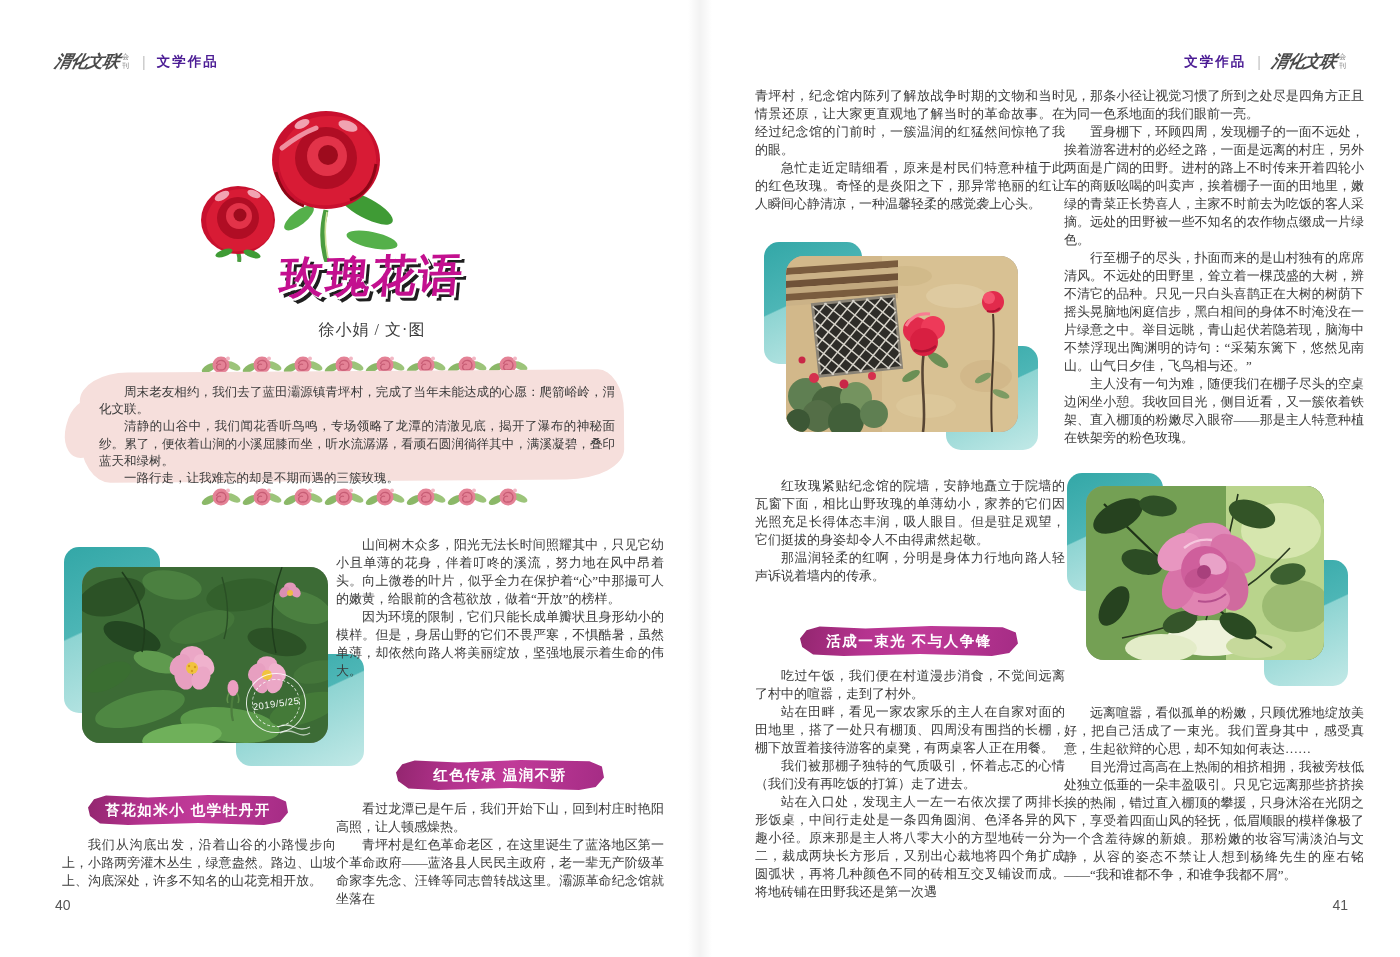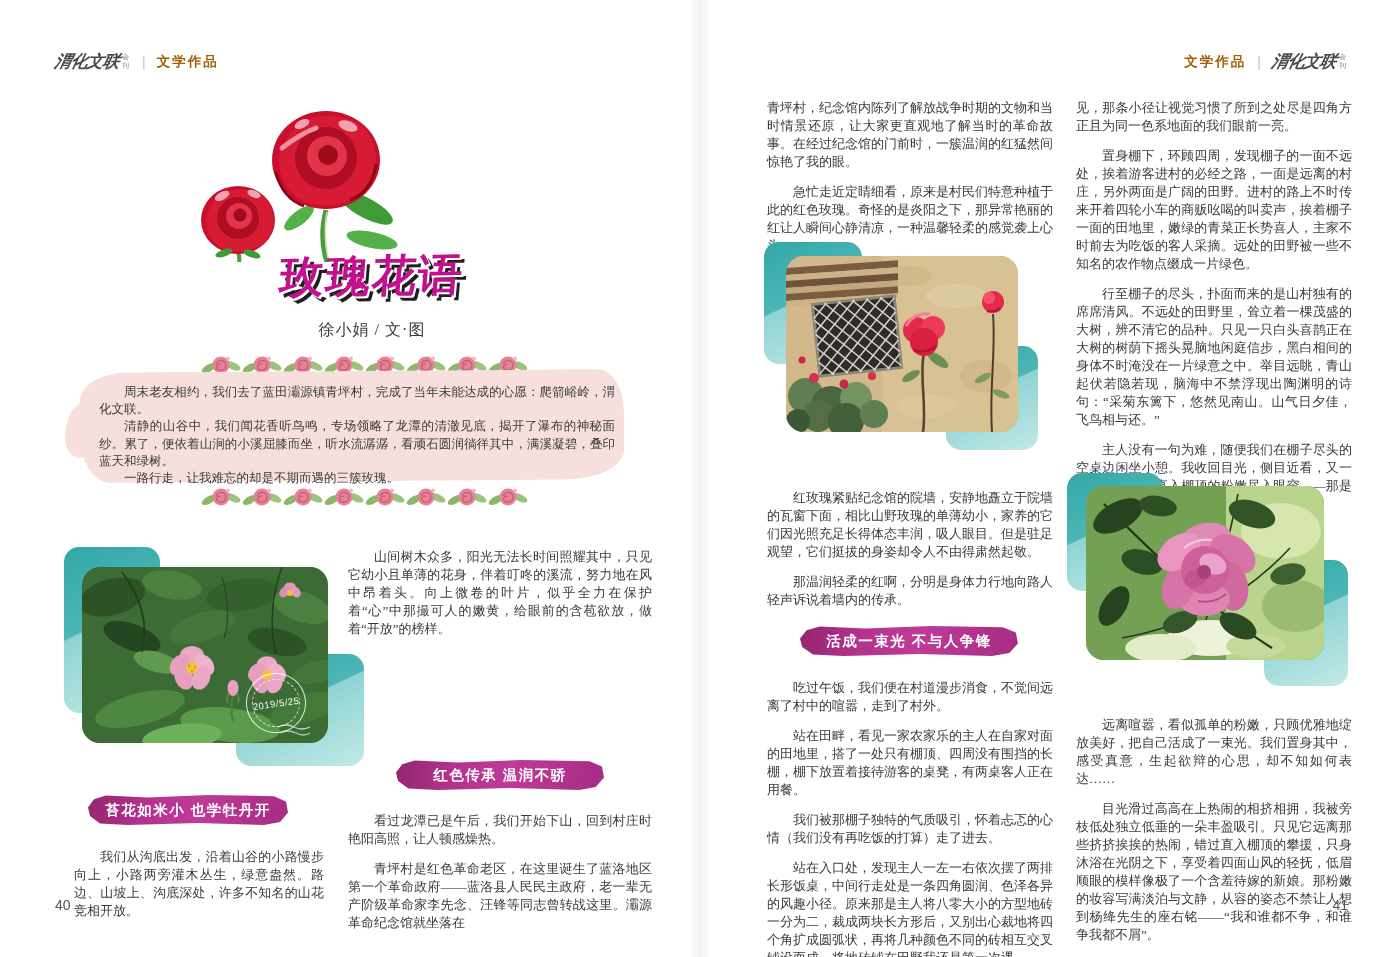--- a/index.html
+++ b/index.html
@@ -11,21 +11,21 @@
   
   .hdr{position:absolute;top:50px;display:flex;align-items:center;gap:11px;}
   .hdr-left{left:55px;}
   .hdr-right{right:52px;}
   .logo-wrap{display:flex;align-items:center;gap:3px;}
   .logo-script{font-family:"DejaVu Serif",serif;font-style:italic;font-weight:700;
                font-size:17px;color:#4a4a4a;transform:skewX(-12deg);letter-spacing:-1px;}
   .logo-sub{font-size:7px;line-height:1.15;color:#777;width:9px;font-family:"Liberation Sans",sans-serif;white-space:pre-line;}
   .hdr-sep{color:#c0c0c0;font-size:14px;font-family:"Liberation Sans",sans-serif;}
   .hdr-section{font-family:Liberation Serif, serif;font-weight:bold;font-size:13.5px;
-               color:#a16207;letter-spacing:2px;}
+               color:#4c1d95;letter-spacing:2px;}
 
   
   .title{position:absolute;left:252px;top:247px;width:240px;text-align:center;
          font-family:"Liberation Sans",sans-serif;font-weight:900;font-size:44px;
          color:#c3108f;letter-spacing:2px;transform:skewX(-6deg) rotate(-1deg);
          text-shadow:2px 2px 0 #ffffff,5px 5px 0 #1f1f1f;}
   .byline{position:absolute;left:252px;top:320px;width:240px;text-align:center;
           font-size:16px;color:#3c3c3c;letter-spacing:1px;}
 
   
@@ -34,21 +34,21 @@
   .wash{position:absolute;left:80px;top:371px;width:544px;height:110px;background:#f6dfdc;
         border-radius:48px 26px 58px 30px / 28px 42px 30px 46px;transform:rotate(-.4deg);}
   .wash:before{content:"";position:absolute;left:-14px;top:26px;width:40px;height:60px;
         background:#f6dfdc;border-radius:50% 40% 55% 45%;transform:rotate(14deg);}
   .intro{position:absolute;left:99px;top:384px;width:516px;font-size:12.5px;line-height:17.2px;
          text-align:justify;}
   .intro p{margin:0;text-indent:2em;}
 
   
   .col{position:absolute;font-size:13px;line-height:18px;text-align:justify;}
-  .col p{margin:12px;text-indent:2em;}
+  .col p{margin:0;text-indent:2em;}
   .col p.no-ind{text-indent:0;}
   .lp-c1{left:62px;top:836px;width:274px;}
   .lp-c2a{left:336px;top:536px;width:328px;}
   .lp-c2b{left:336px;top:800px;width:328px;}
   .rp-c1a{left:755px;top:87px;width:310px;}
   .rp-c1b{left:755px;top:477px;width:310px;}
   .rp-c1c{left:755px;top:667px;width:310px;}
   .rp-c2a{left:1064px;top:87px;width:300px;}
   .rp-c2b{left:1064px;top:704px;width:300px;}
 
@@ -251,20 +251,21 @@
     </div>
   </div>
 
   <div class="banner banner-1">苔花如米小 也学牡丹开</div>
   <div class="col lp-c1">
     <p>我们从沟底出发，沿着山谷的小路慢步向上，小路两旁灌木丛生，绿意盎然。路边、山坡上、沟底深处，许多不知名的山花竞相开放。</p>
   </div>
 
   <div class="col lp-c2a">
     <p>山间树木众多，阳光无法长时间照耀其中，只见它幼小且单薄的花身，伴着叮咚的溪流，努力地在风中昂着头。向上微卷的叶片，似乎全力在保护着“心”中那撮可人的嫩黄，给眼前的含苞欲放，做着“开放”的榜样。</p>
+    <p>因为环境的限制，它们只能长成单瓣状且身形幼小的模样。但是，身居山野的它们不畏严寒，不惧酷暑，虽然单薄，却依然向路人将美丽绽放，坚强地展示着生命的伟大。</p>
   </div>
   <div class="banner banner-2">红色传承 温润不骄</div>
   <div class="col lp-c2b">
     <p>看过龙潭已是午后，我们开始下山，回到村庄时艳阳高照，让人顿感燥热。</p>
     <p>青坪村是红色革命老区，在这里诞生了蓝洛地区第一个革命政府——蓝洛县人民民主政府，老一辈无产阶级革命家李先念、汪锋等同志曾转战这里。灞源革命纪念馆就坐落在</p>
   </div>
 
   <div class="col rp-c1a">
     <p class="no-ind">青坪村，纪念馆内陈列了解放战争时期的文物和当时情景还原，让大家更直观地了解当时的革命故事。在经过纪念馆的门前时，一簇温润的红猛然间惊艳了我的眼。</p>
     <p>急忙走近定睛细看，原来是村民们特意种植于此的红色玫瑰。奇怪的是炎阳之下，那异常艳丽的红让人瞬间心静清凉，一种温馨轻柔的感觉袭上心头。</p>

